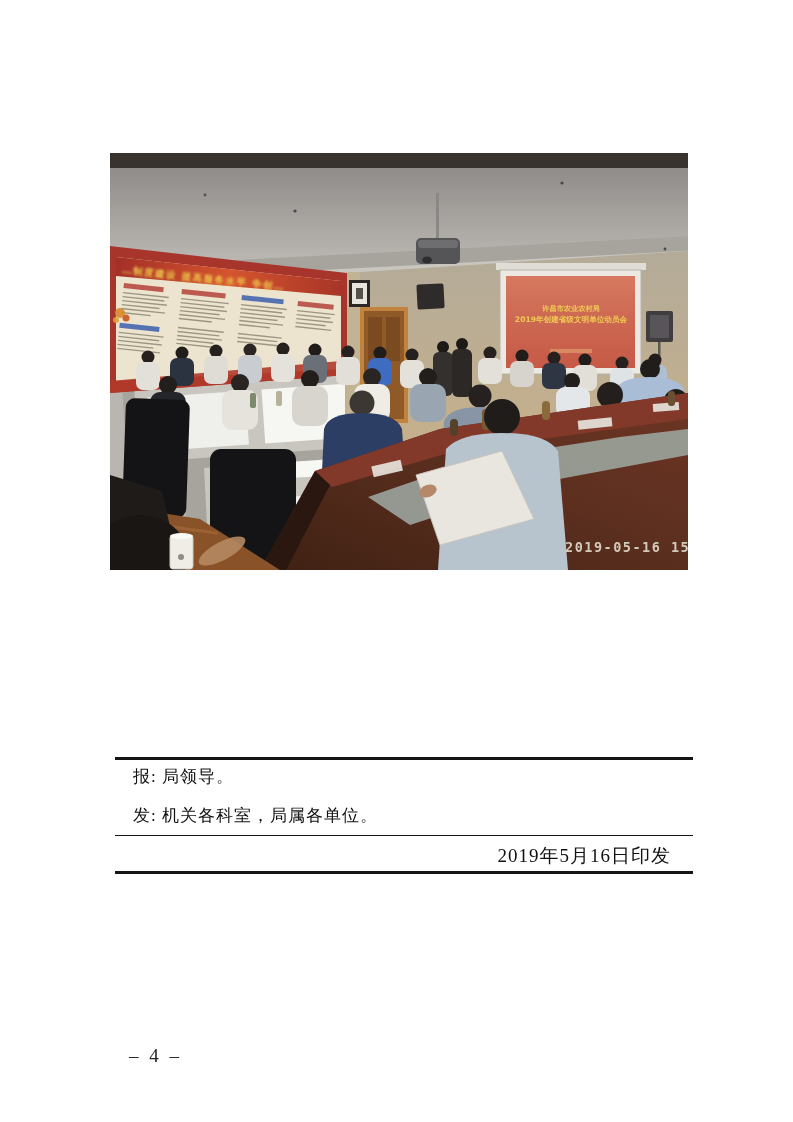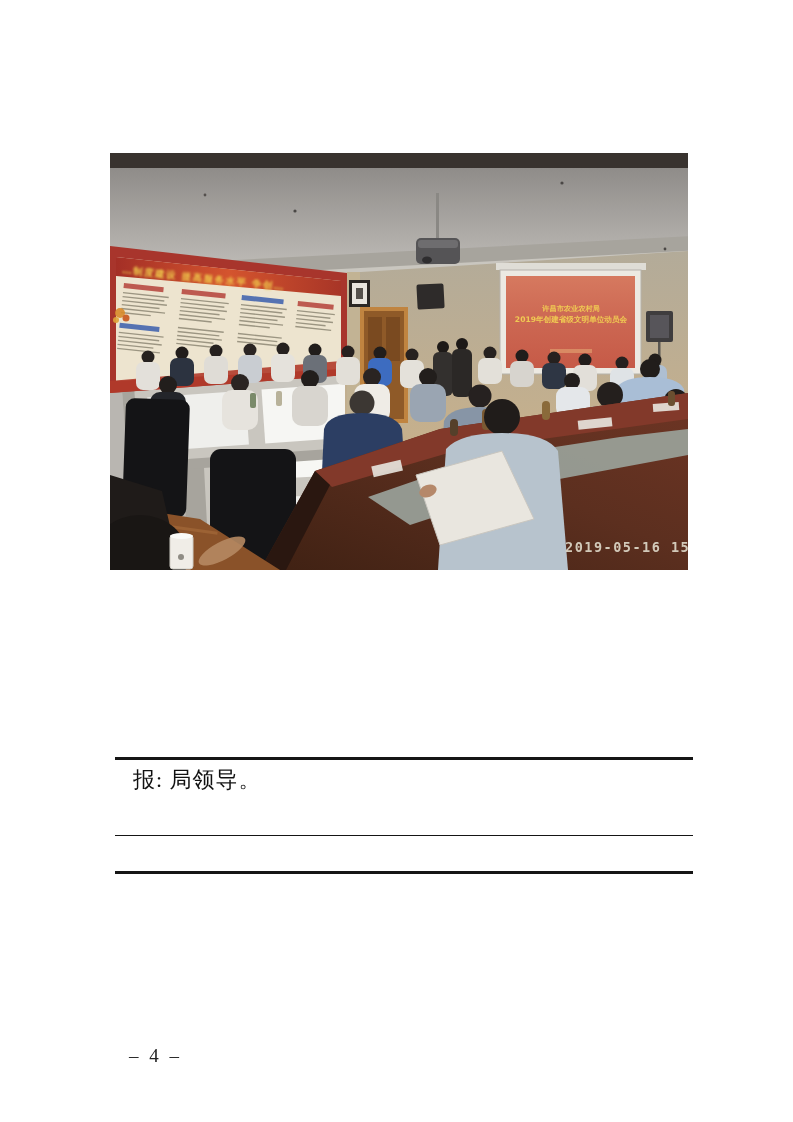--- a/index.html
+++ b/index.html
@@ -5,21 +5,21 @@
   html,body{margin:0;padding:0;background:#ffffff;}
   .page{
     position:relative;width:793px;height:1122px;background:#ffffff;
     font-family:"Liberation Serif","DejaVu Serif",serif;color:#111;overflow:hidden;
   }
   .photo{position:absolute;left:110px;top:153px;width:578px;height:417px;}
   .photo svg{display:block;width:100%;height:100%;}
   .rule{position:absolute;left:115px;width:578px;background:#151515;}
   .rule.thick{height:2.5px;}
   .rule.thin{height:1.3px;}
-  .fline{position:absolute;left:133px;font-size:22px;letter-spacing:1px;white-space:nowrap;}
+  .fline{position:absolute;left:133px;font-size:17px;letter-spacing:1px;white-space:nowrap;}
   .issuer{letter-spacing:3.5px;}
   .printdate{position:absolute;right:122px;font-size:19px;letter-spacing:1px;white-space:nowrap;}
   .pagenum{position:absolute;left:129px;top:1045px;font-size:19px;letter-spacing:3px;color:#222;}
   text{font-family:"DejaVu Sans","Liberation Sans",sans-serif;}
   .ts{font-family:"DejaVu Sans Mono","Liberation Mono",monospace;font-weight:bold;}
 </style>
 </head>
 <body>
 
 <div class="page">
@@ -361,21 +361,23 @@
         </g>
       </g>
 
       <text class="ts" x="455" y="399" font-size="13.5" fill="#d9d2c2" letter-spacing="1.5" opacity="0.95">2019-05-16 15:31</text>
     </svg>
   </div>
 
   <div class="rule thick" style="top:757px"></div>
 
   <div class="fline" style="top:765px">报: 局领导。</div>
+  <div class="fline" style="top:804px">发: 机关各科室，局属各单位。</div>
 
   <div class="rule thin" style="top:835px"></div>
 
+  <div class="printdate" style="top:843px">2019年5月16日印发</div>
 
   <div class="rule thick" style="top:871px"></div>
 
   <div class="pagenum">– 4 –</div>
 
 </div>
 
 </body></html>

